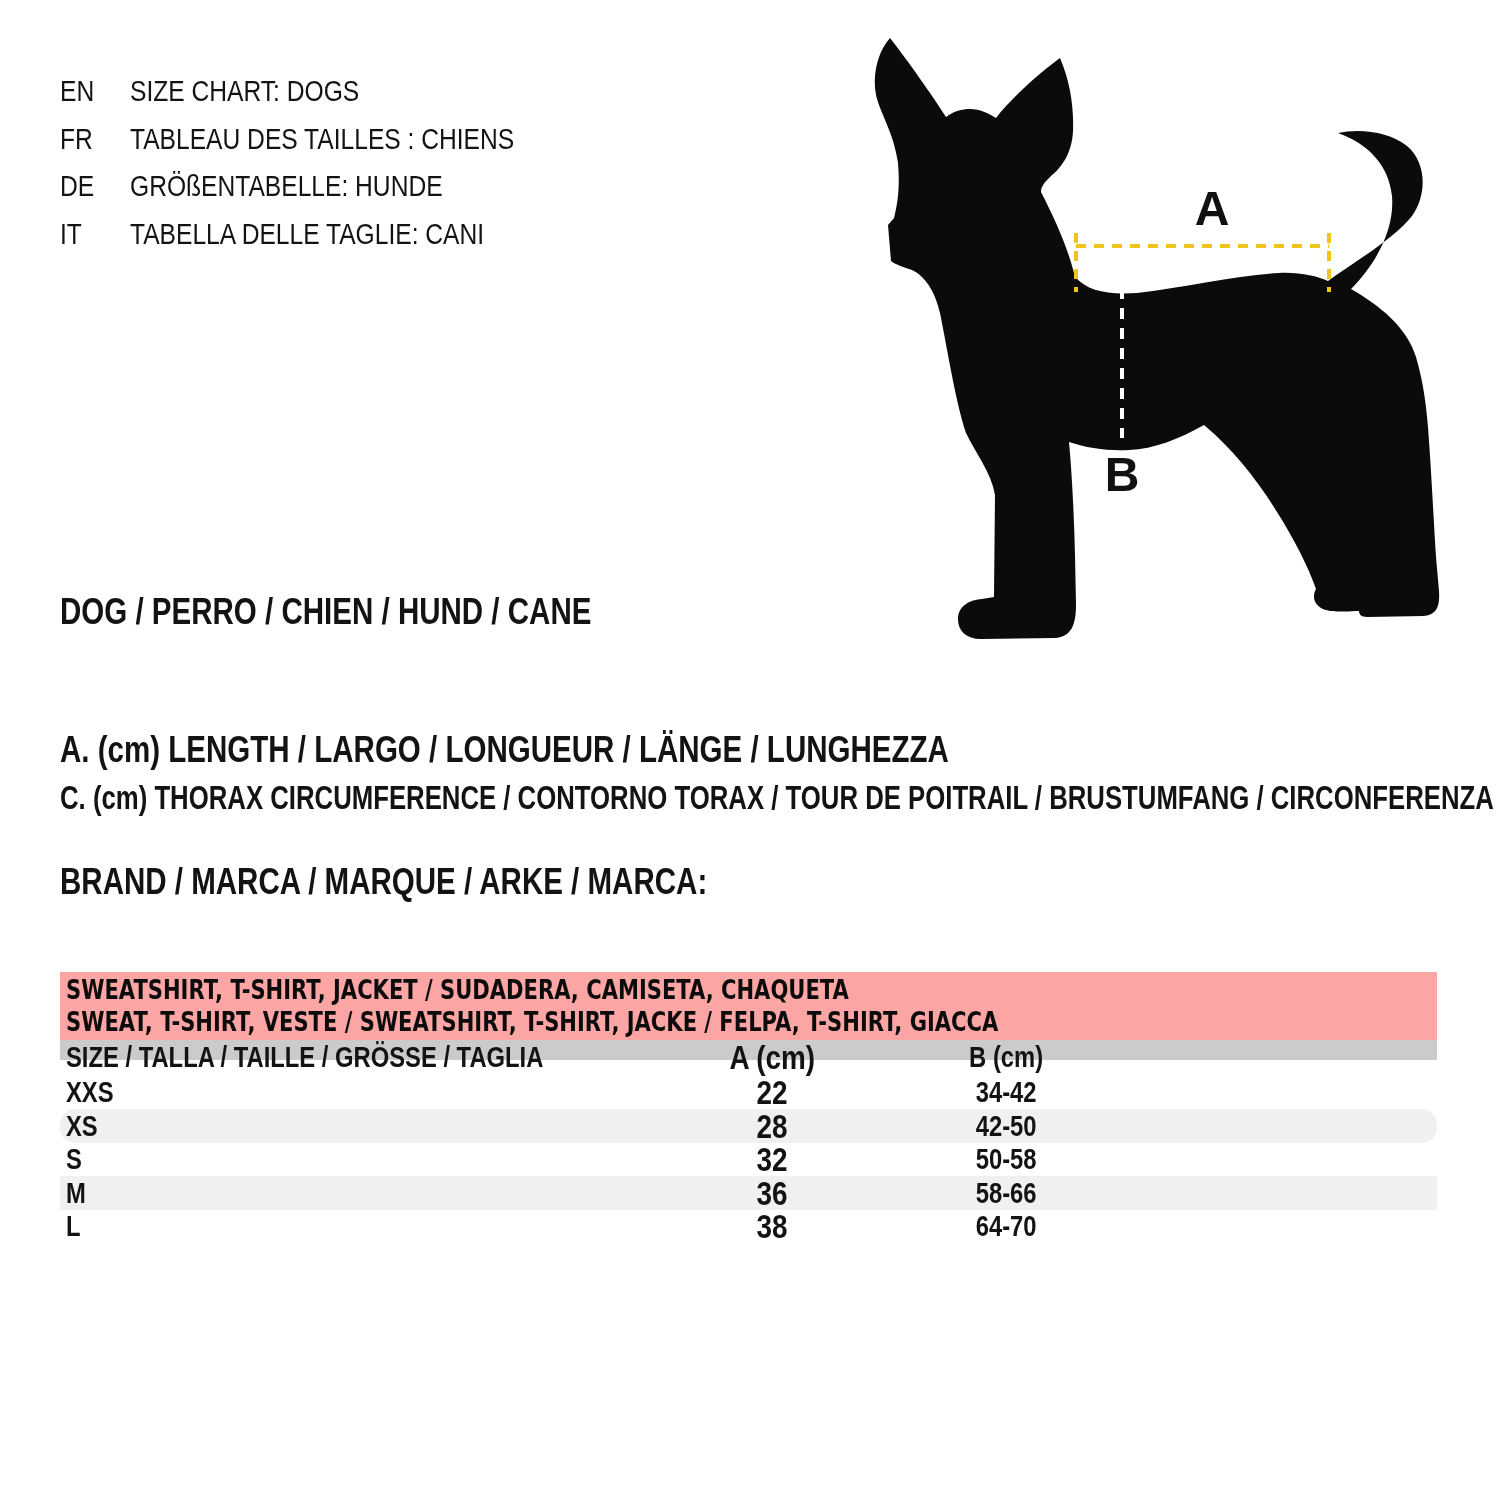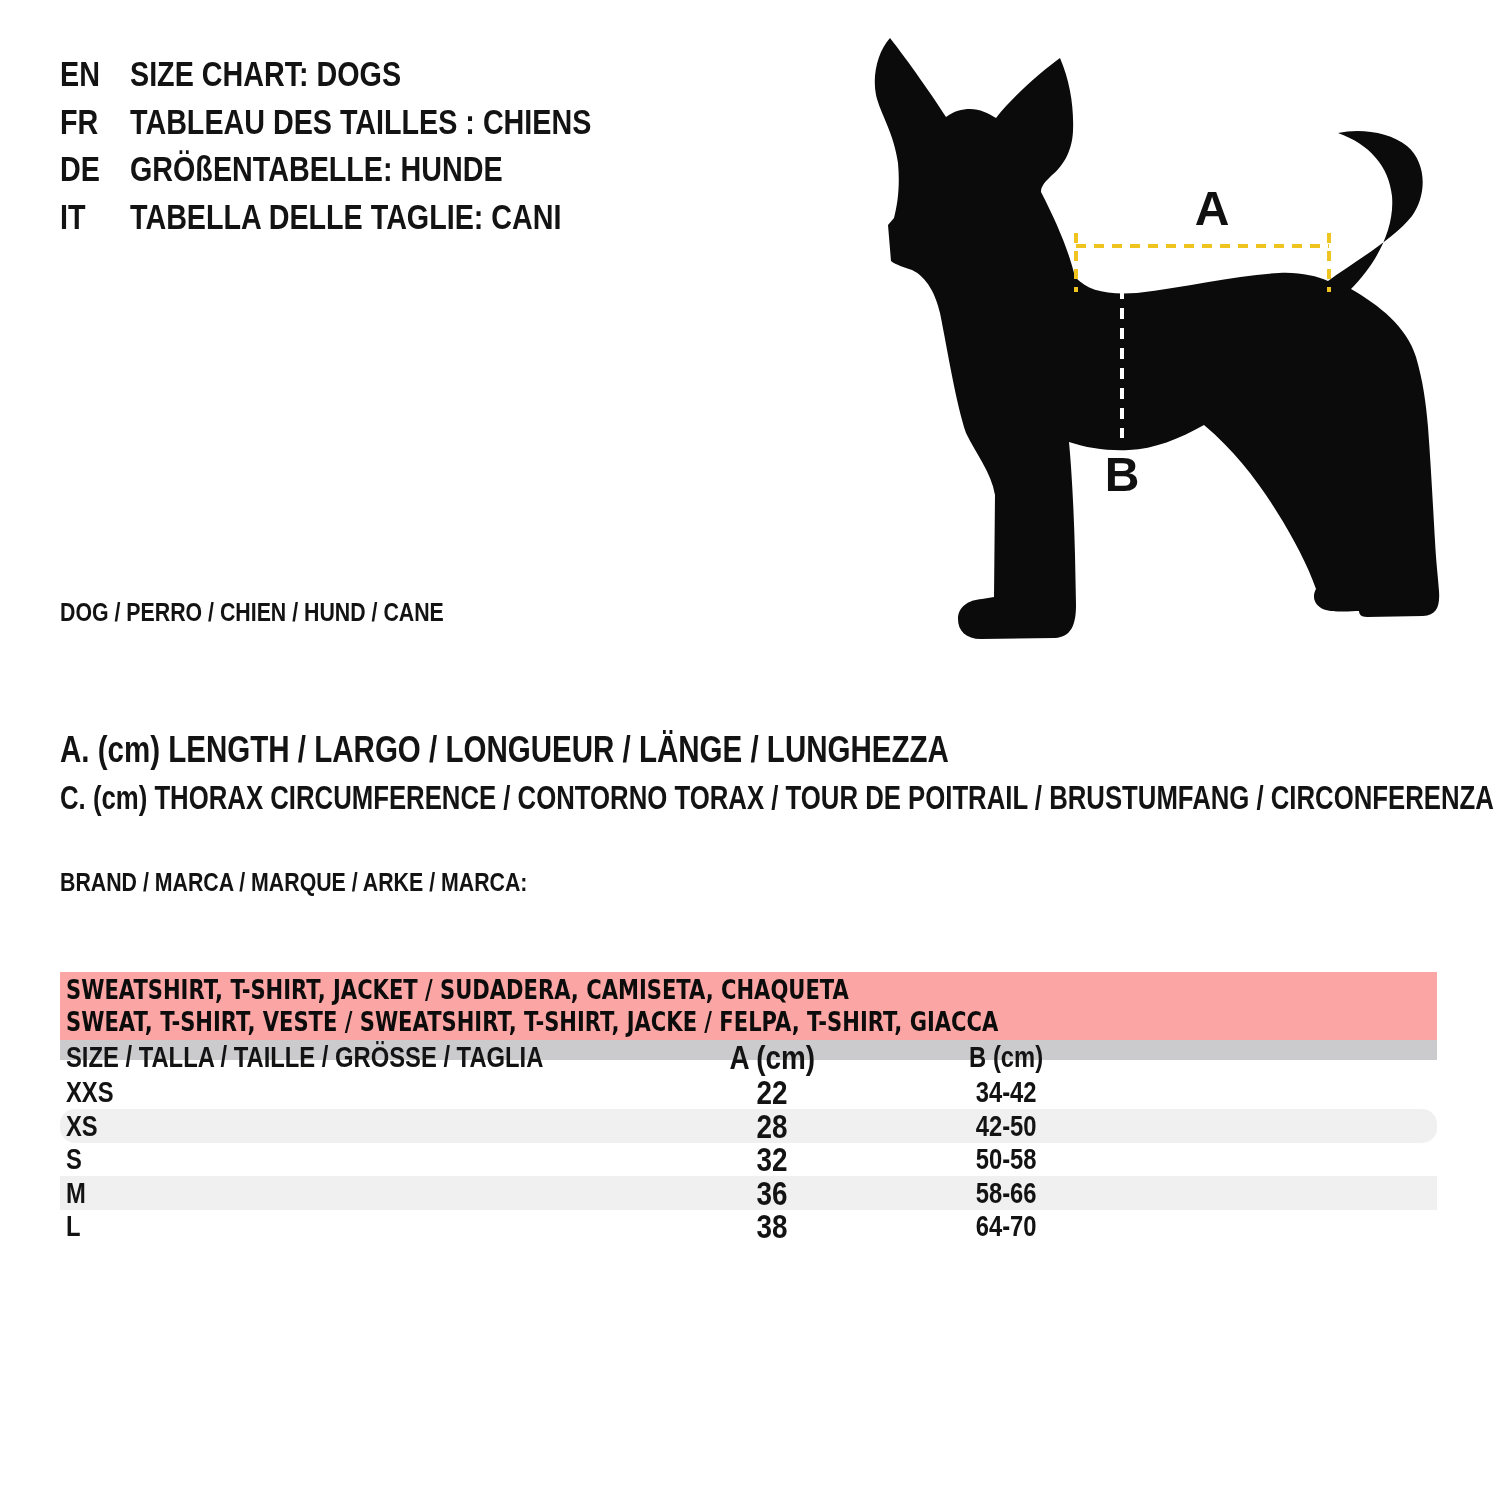--- a/index.html
+++ b/index.html
@@ -4,25 +4,25 @@
 <style>
   html,body{margin:0;padding:0;background:#fff;}
   #canvas{
     position:relative;width:1500px;height:1500px;background:#ffffff;
     font-family:"Liberation Sans",sans-serif;color:#131313;overflow:hidden;
   }
   .abs{position:absolute;}
   .cond{display:inline-block;transform:scaleX(.82);transform-origin:0 50%;white-space:nowrap;}
   .cond-c{display:inline-block;transform:scaleX(.82);transform-origin:50% 50%;white-space:nowrap;}
   
-  .lang-block{left:60px;top:50px;font-size:35px;font-weight:700;line-height:47.5px;}
+  .lang-block{left:60px;top:67px;font-size:30px;font-weight:400;line-height:47.5px;}
   .lang-row{display:flex;}
   .lang-code{width:70px;flex:0 0 70px;}
   
-  .txt-line{font-size:26px;font-weight:700;height:40px;line-height:40px;}
+  .txt-line{font-size:36px;font-weight:700;height:40px;line-height:40px;}
   
   .size-table{left:60px;top:972px;width:1377px;height:271px;}
   .band{left:0;top:0;width:1377px;height:68px;background:#fca5a5;}
   .band-line{position:absolute;left:6px;height:32px;line-height:32px;
     font-family:"DejaVu Sans",sans-serif;font-size:27px;font-weight:700;color:#0c0c0c;}
   .band-line .cond{transform:scaleX(.78);}
   .hdr-row{left:0;top:68px;width:1377px;height:20px;background:#CBCBCD;}
   .t-row{left:0;width:1377px;height:34px;}
   .t-row.alt{background:#F0F0F1;}
   .cell-size{position:absolute;left:6px;top:0;height:100%;line-height:34px;font-size:29px;font-weight:700;}

